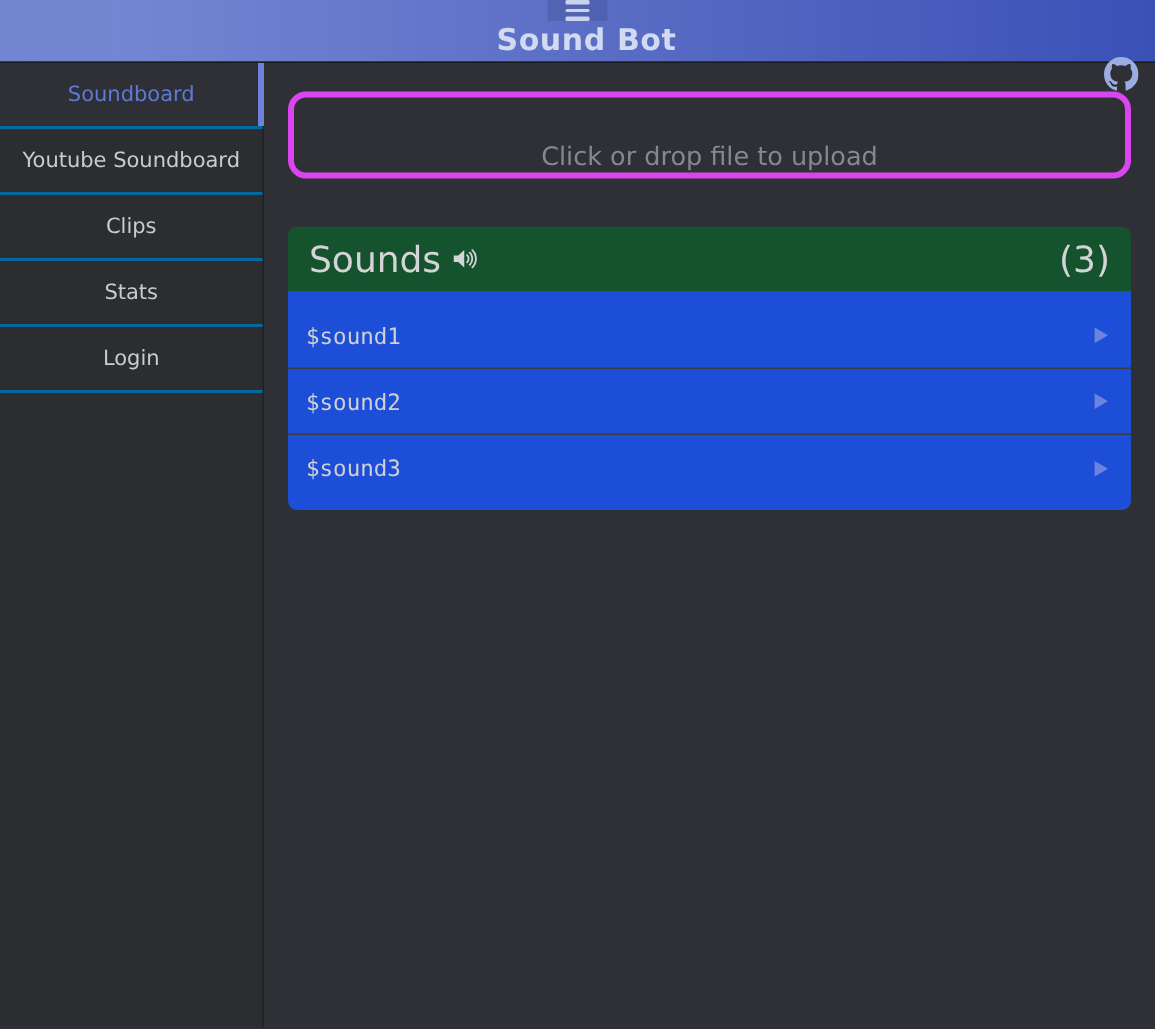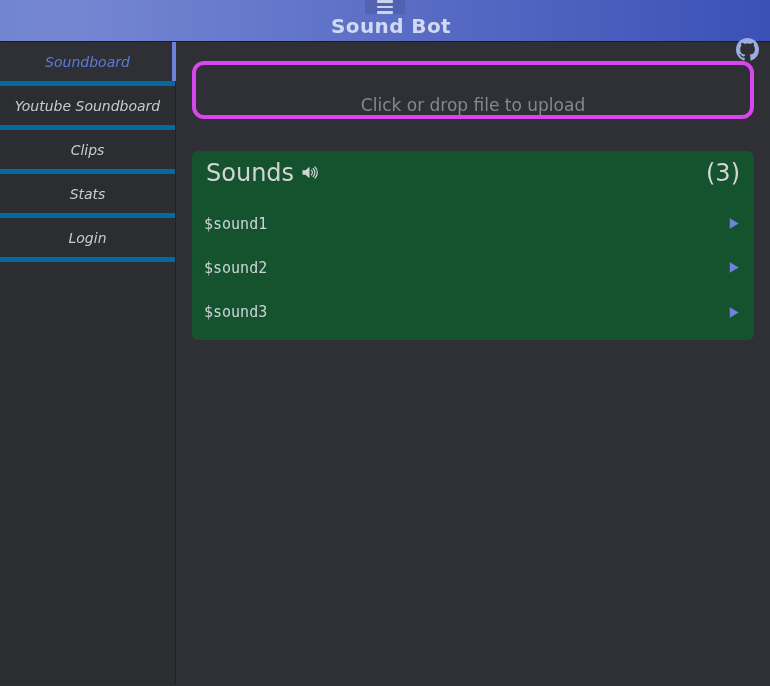--- a/index.html
+++ b/index.html
@@ -57,23 +57,22 @@
     background: #2b2d31;
     border-right: 1px solid #1f2125;
     flex-shrink: 0;
   }
   .nav-item {
     position: relative;
     height: 44px;
     display: flex; align-items: center; justify-content: center;
     font-size: 14px;
     color: #c9cbcd;
-    border-bottom: 5px solid #0369a1;
-    cursor: pointer;
-    font-style: italic;
+    border-bottom: 2px solid #0369a1;
+    cursor: pointer;
   }
   .nav-item.active {
     color: #5f7ad6;
     background: #2e3036;
   }
   .nav-item.active::after {
     content: "";
     position: absolute;
     right: -1px; top: 0; bottom: 0;
     width: 4px;
@@ -115,21 +114,21 @@
   .speaker-icon {
     margin-left: 5px;
     display: flex; align-items: center;
   }
   .card-count {
     margin-left: auto;
     font-size: 24px;
     color: #d3d4d6;
   }
   .card-body {
-    background: #14532d;
+    background: #1d4ed8;
     padding: 8px 0 6px 0;
   }
   .sound-row {
     height: 44px;
     display: flex; align-items: center;
     padding: 0 12px;
     border-bottom: 1px solid #3a3c41;
   }
   .sound-row:last-child { border-bottom: none; }
   .sound-name {

